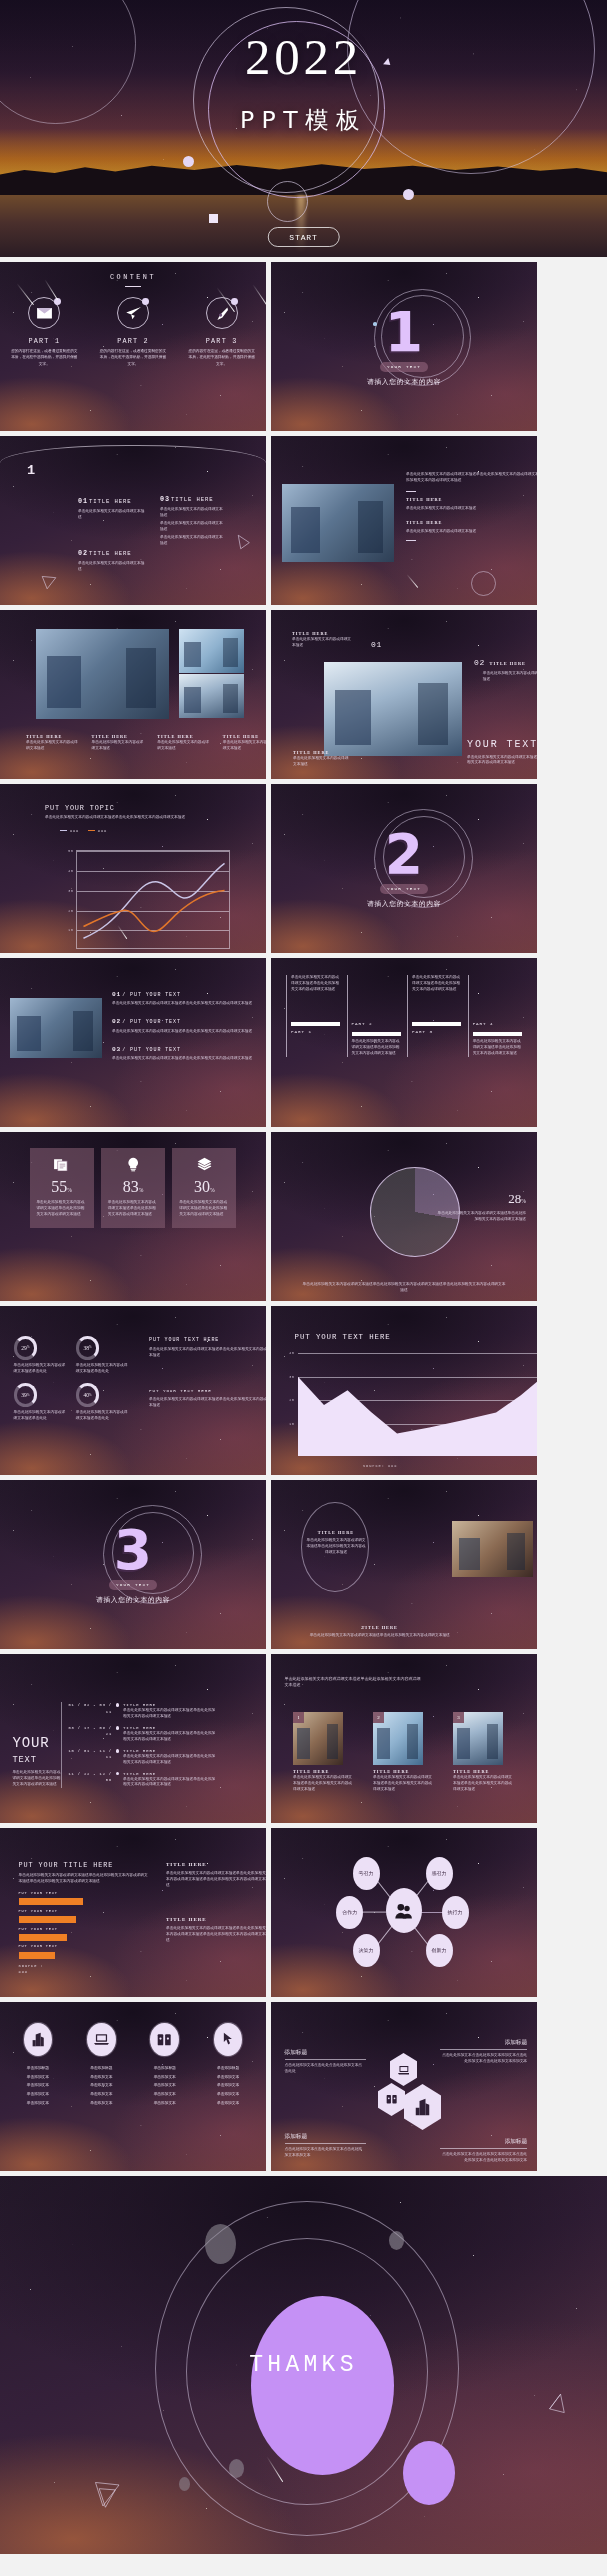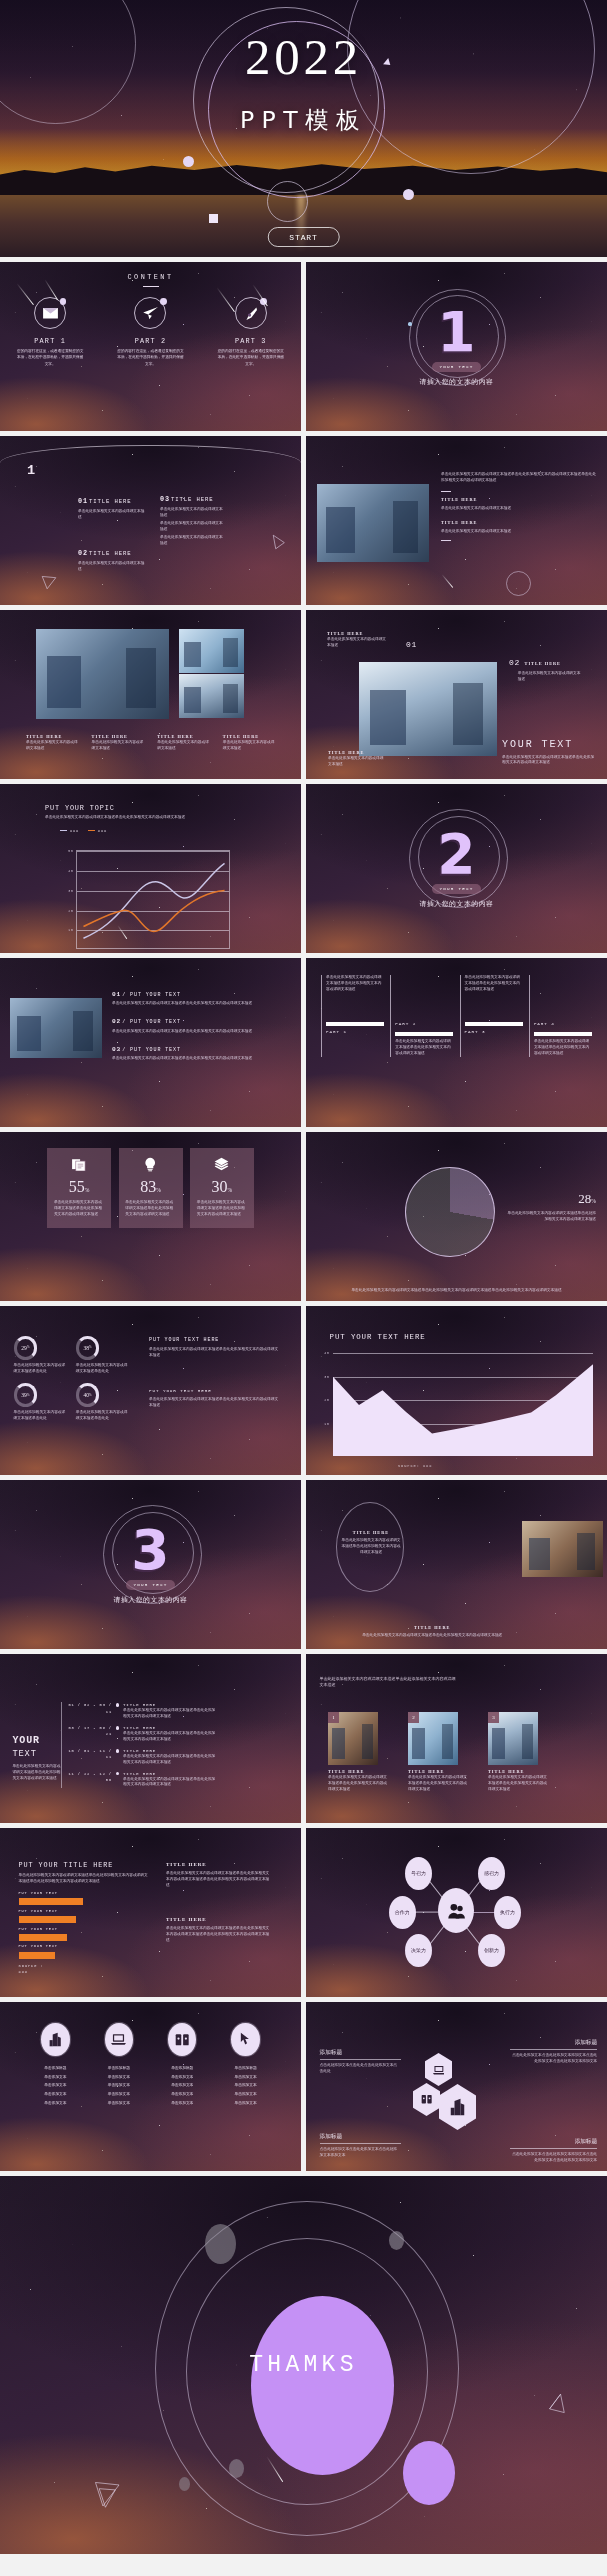--- a/index.html
+++ b/index.html
@@ -54,21 +54,21 @@
   .cover-inner{position:absolute;inset:0;z-index:6;display:flex;flex-direction:column;align-items:center;justify-content:flex-start;padding-top:32px;}
   .cover-year{font-size:51px;letter-spacing:3.7px;color:#fff;line-height:1;text-shadow:0 1.2px 11px rgba(0,0,0,.55);}
   .cover-sub{margin-top:21px;font-size:23.6px;letter-spacing:7.4px;color:#fff;text-shadow:0 1.2px 8.7px rgba(0,0,0,.5);}
   .start-btn{position:absolute;left:50%;transform:translateX(-50%);bottom:10px;z-index:7;
     border:0.6px solid rgba(255,255,255,.75);border-radius:15px;padding:4.3px 21px;font-size:8px;letter-spacing:1.9px;color:#fff;background:transparent;}
   .orbit{position:absolute;border:0.6px solid rgba(226,214,240,.62);border-radius:50%;z-index:5;}
   .dot{position:absolute;border-radius:50%;background:#e4d7f4;z-index:6;}
   .sq{position:absolute;background:#efe6f8;z-index:6;}
 
   
-  .s{width:301px;height:169px;font-size:4.3px;line-height:1.5;}
+  .s{width:266px;height:169px;font-size:4.3px;line-height:1.5;}
   .cn{font-family:"DejaVu Sans","Liberation Sans",sans-serif;}
   .en{font-family:"Liberation Mono","DejaVu Sans Mono",monospace;letter-spacing:0.9px;}
 
   
   .content-title{text-align:center;font-size:6.8px;letter-spacing:2.5px;margin-top:10px;}
   .content-rule{width:16px;height:0.6px;background:#e7dbef;margin:3.7px auto 0;}
   .parts{display:flex;justify-content:space-around;margin-top:11px;}
   .part{width:69px;text-align:center;position:relative;}
   .pcirc{width:32px;height:32px;border:0.6px solid rgba(233,223,243,.8);border-radius:50%;margin:0 auto;display:flex;align-items:center;justify-content:center;position:relative;}
   .pcirc .bub{position:absolute;right:-1.2px;top:-0.6px;width:6.8px;height:6.8px;border-radius:50%;background:#e3d5f3;}
@@ -542,21 +542,21 @@
     </div>
     <div class="photo warm" style="position:absolute;right:3.7px;top:41px;width:81px;height:56px;"></div>
     <div style="position:absolute;left:7.4px;right:56px;bottom:10px;text-align:center;">
       <div class="h-en">TITLE HERE</div>
       <div class="tiny cn" style="margin-top:1.9px;">单击此处添加相关文本内容或详细文本描述单击此处添加相关文本内容或详细文本描述</div>
     </div>
   </div>
 
   <div class="slide s">
     <div style="position:absolute;left:12.4px;top:79px;width:48px;">
-      <div class="en" style="font-size:10px;font-weight:bold;">YOUR</div>
+      <div class="en" style="font-size:14px;">YOUR</div>
       <div class="en" style="font-size:8.7px;">TEXT</div>
       <div class="tiny cn" style="margin-top:3.1px;">单击此处添加相关文本内容或详细文本描述单击此处添加相关文本内容或详细文本描述</div>
     </div>
     <div style="position:absolute;left:61px;top:48px;width:155px;border-left:0.6px solid rgba(236,228,244,.5);padding-left:5px;">
       <div style="display:flex;gap:3.7px;margin-bottom:5px;">
         <div style="width:45px;text-align:right;">
           <span class="en" style="font-size:3.7px;">01 / 02 - 03 / 11</span>
         </div>
         <div style="width:3.7px;height:3.7px;border-radius:50%;background:#ece0f6;margin-top:1.2px;flex:none;"></div>
         <div style="flex:1;">

